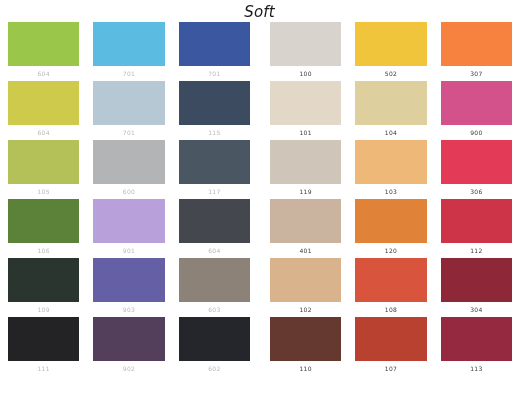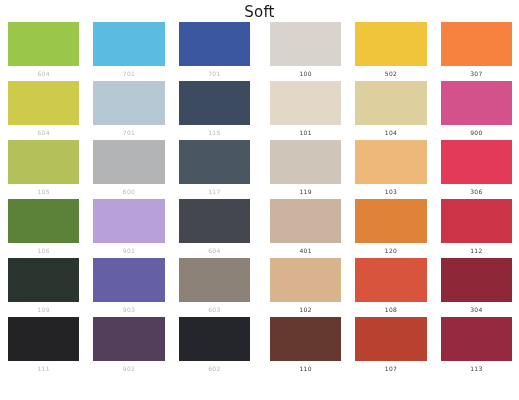--- a/index.html
+++ b/index.html
@@ -17,20 +17,21 @@
   #page-title {
     text-align: center;
     font-size: 15px;
     color: #1a1a1a;
     font-weight: 400;
     letter-spacing: 0.2px;
     margin: 0;
     padding-top: 3px;
     height: 19px;
     line-height: 19px;
+    font-style: italic;
   }
   #palette-wrap {
     position: relative;
     width: 519px;
     height: 375px;
   }
   .panel {
     position: absolute;
     top: 0;
     width: 242px;

